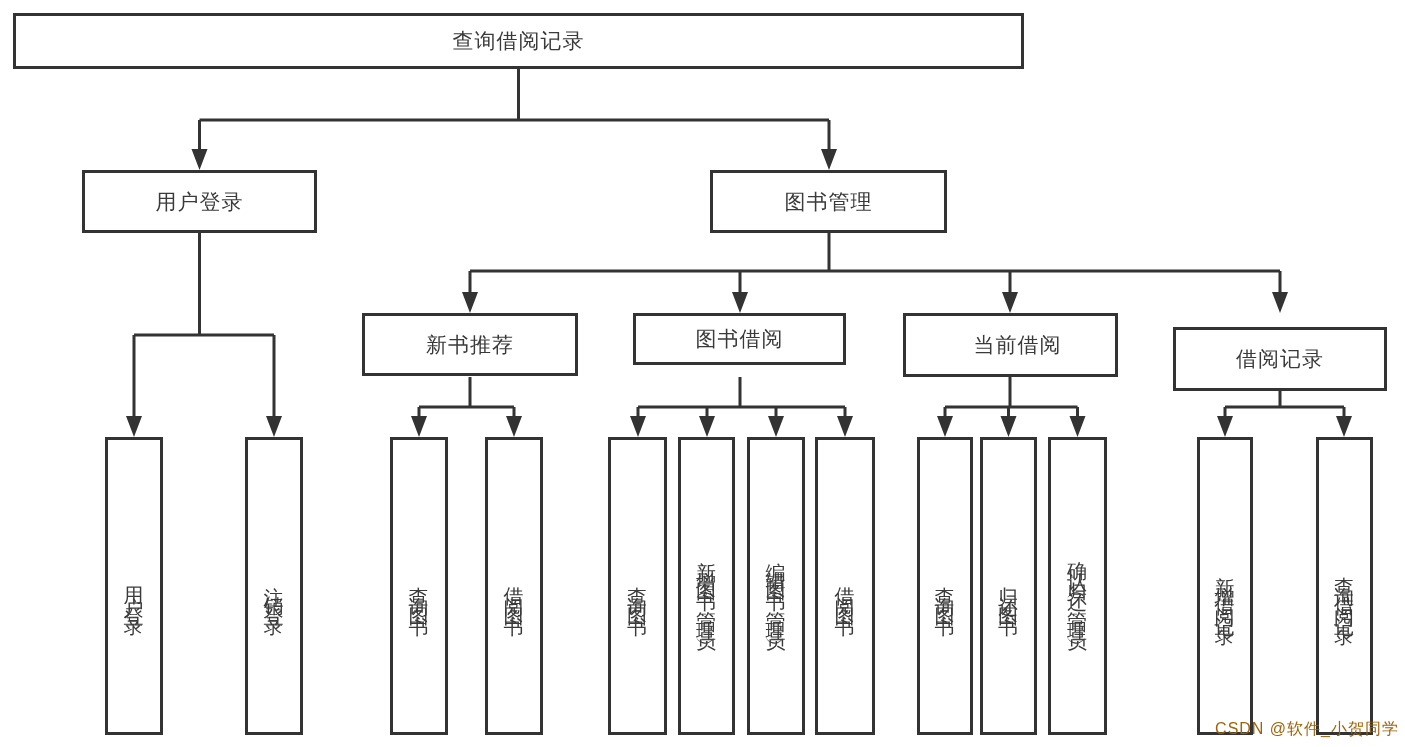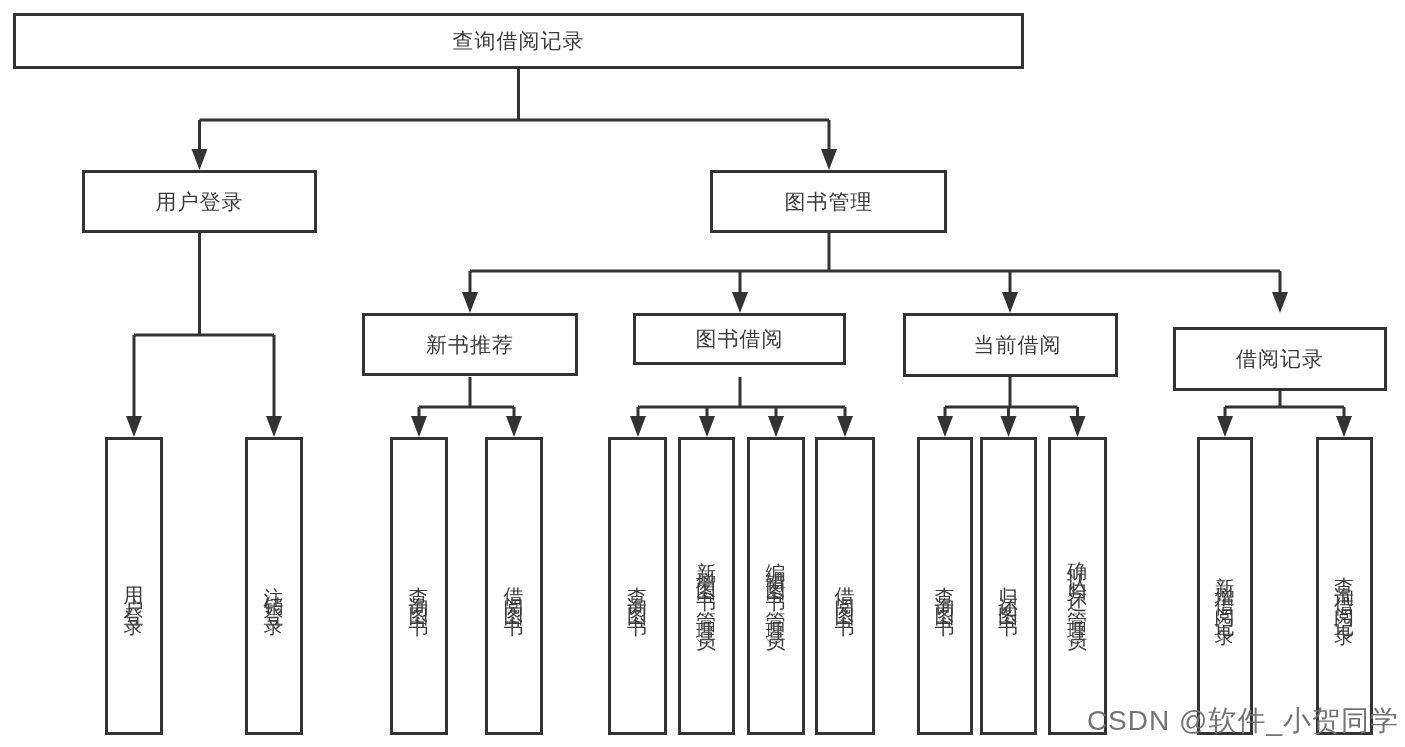--- a/index.html
+++ b/index.html
@@ -33,22 +33,22 @@
     text-orientation:mixed;
     font-size:20px;color:#3a3a3a;
     letter-spacing:10px;
     line-height:1;
     transform:translateY(5px);
     white-space:nowrap;
   }
   .watermark{
     position:absolute;
     right:6px;bottom:7px;
-    font-size:28px;
-    color:#737373;
+    font-size:16px;
+    color:#a16207;
     letter-spacing:1px;
     z-index:5;
   }
 </style>
 </head>
 <body>
 
 <div class="stage">
 
   <svg class="wires" viewBox="0 0 1405 747" xmlns="http://www.w3.org/2000/svg">

